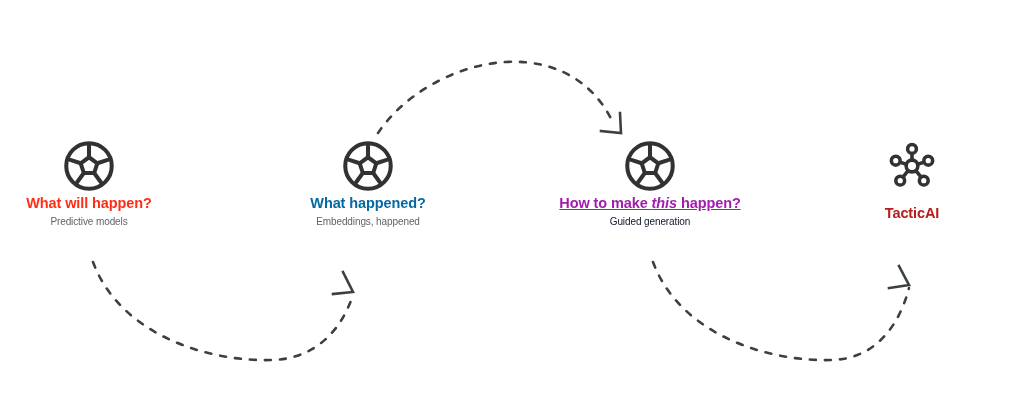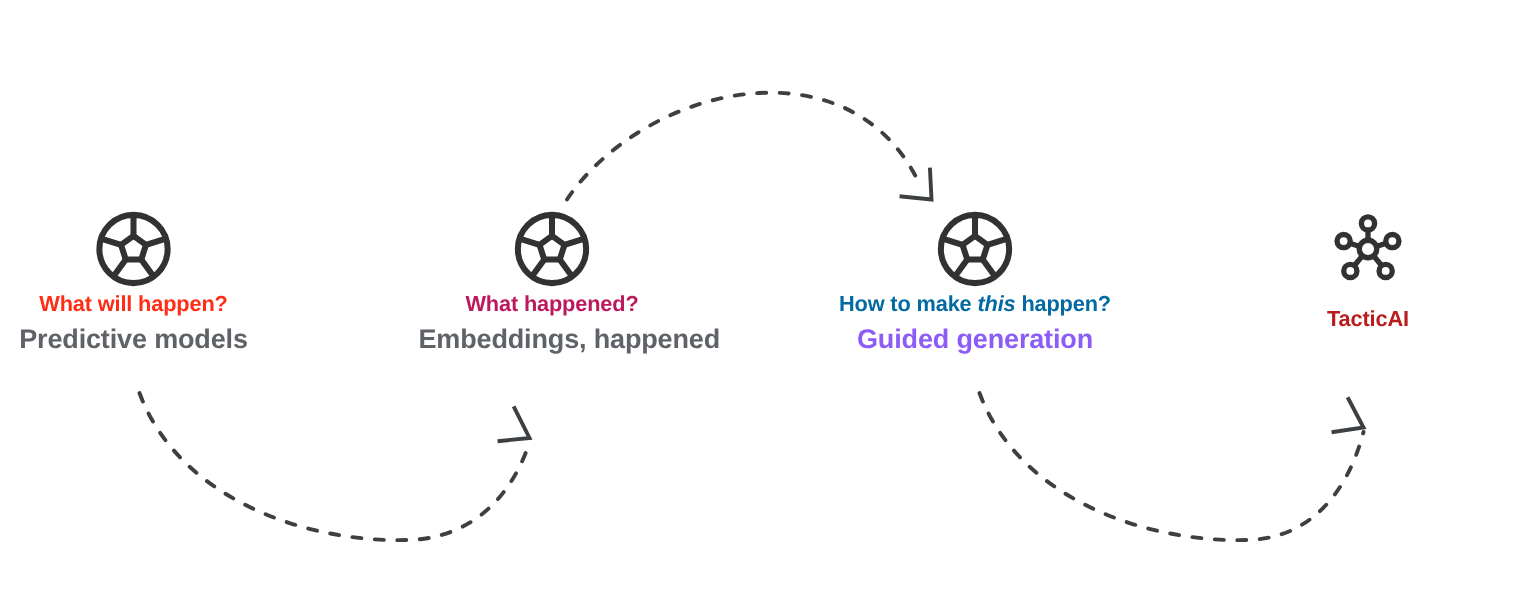--- a/index.html
+++ b/index.html
@@ -37,22 +37,22 @@
     font-size: 14.5px;
     font-weight: bold;
     letter-spacing: -0.1px;
     white-space: nowrap;
     line-height: 1.25;
   }
   .stage-title em {
     font-style: italic;
   }
   .stage-sub {
-    font-size: 18px;
-    font-weight: bold;
+    font-size: 10px;
+    font-weight: normal;
     letter-spacing: -0.1px;
     white-space: nowrap;
     line-height: 1.3;
     margin-top: 3px;
   }
 
   
   #stage-1 { left: 0px;   top: 138px; width: 178px; }
   #stage-2 { left: 279px; top: 138px; width: 178px; }
   #stage-3 { left: 540px; top: 138px; width: 220px; }
@@ -104,38 +104,38 @@
       <g fill="none" stroke="#323232" stroke-width="4.6" stroke-linejoin="round" stroke-linecap="round">
         <circle cx="32" cy="32" r="26"></circle>
         <polygon points="32,22 41.5,28.9 37.9,40 26.1,40 22.5,28.9"></polygon>
         <path d="M 32 22 L 32 8.5"></path>
         <path d="M 41.5 28.9 L 54.3 24.8"></path>
         <path d="M 37.9 40 L 45.8 50.9"></path>
         <path d="M 26.1 40 L 18.2 50.9"></path>
         <path d="M 22.5 28.9 L 9.7 24.8"></path>
       </g>
     </svg>
-    <div class="stage-title" style="color: #be185d;">What happened?</div>
+    <div class="stage-title" style="color: #0369a1;">What happened?</div>
     <div class="stage-sub" style="color: rgb(95, 99, 104);">Embeddings, happened</div>
   </div>
 
   <div class="stage" id="stage-3">
     <svg class="stage-icon" width="56" height="56" viewBox="0 0 64 64">
       <g fill="none" stroke="#323232" stroke-width="4.6" stroke-linejoin="round" stroke-linecap="round">
         <circle cx="32" cy="32" r="26"></circle>
         <polygon points="32,22 41.5,28.9 37.9,40 26.1,40 22.5,28.9"></polygon>
         <path d="M 32 22 L 32 8.5"></path>
         <path d="M 41.5 28.9 L 54.3 24.8"></path>
         <path d="M 37.9 40 L 45.8 50.9"></path>
         <path d="M 26.1 40 L 18.2 50.9"></path>
         <path d="M 22.5 28.9 L 9.7 24.8"></path>
       </g>
     </svg>
-    <div class="stage-title" style="color: #0369a1;">How to make <em>this</em> happen?</div>
-    <div class="stage-sub" style="color: #8b5cf6;">Guided generation</div>
+    <div class="stage-title" style="color: #a21caf; text-decoration: underline;">How to make <em>this</em> happen?</div>
+    <div class="stage-sub" style="color: #0f172a;">Guided generation</div>
   </div>
 
   <div class="stage" id="stage-4">
     <svg class="stage-icon" width="52" height="52" viewBox="0 0 64 64">
       <g fill="none" stroke="#323232" stroke-width="4.4" stroke-linecap="round">
         <line x1="32" y1="32" x2="32" y2="13"></line>
         <line x1="32" y1="32" x2="51" y2="26"></line>
         <line x1="32" y1="32" x2="46" y2="49"></line>
         <line x1="32" y1="32" x2="18" y2="49"></line>
         <line x1="32" y1="32" x2="13" y2="26"></line>

